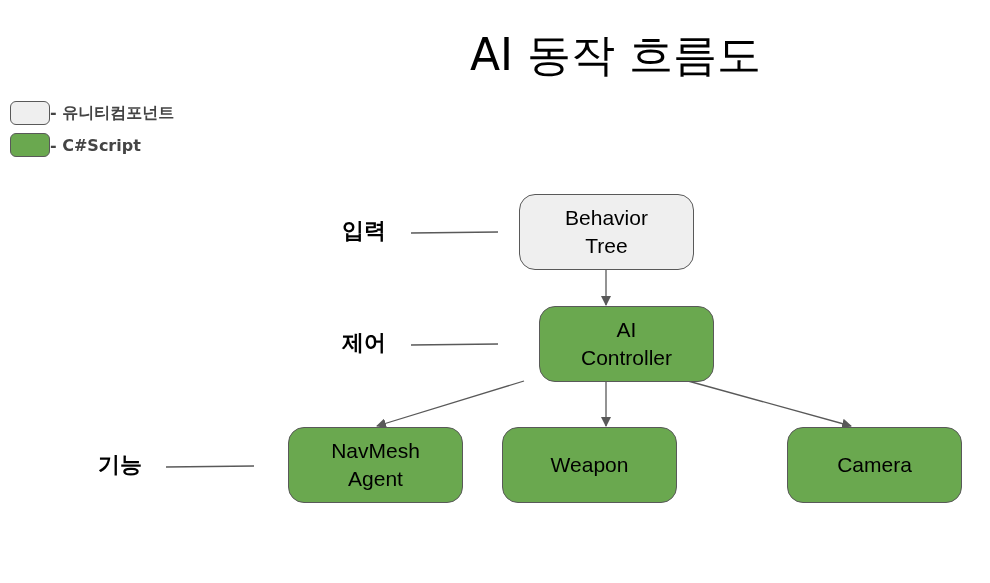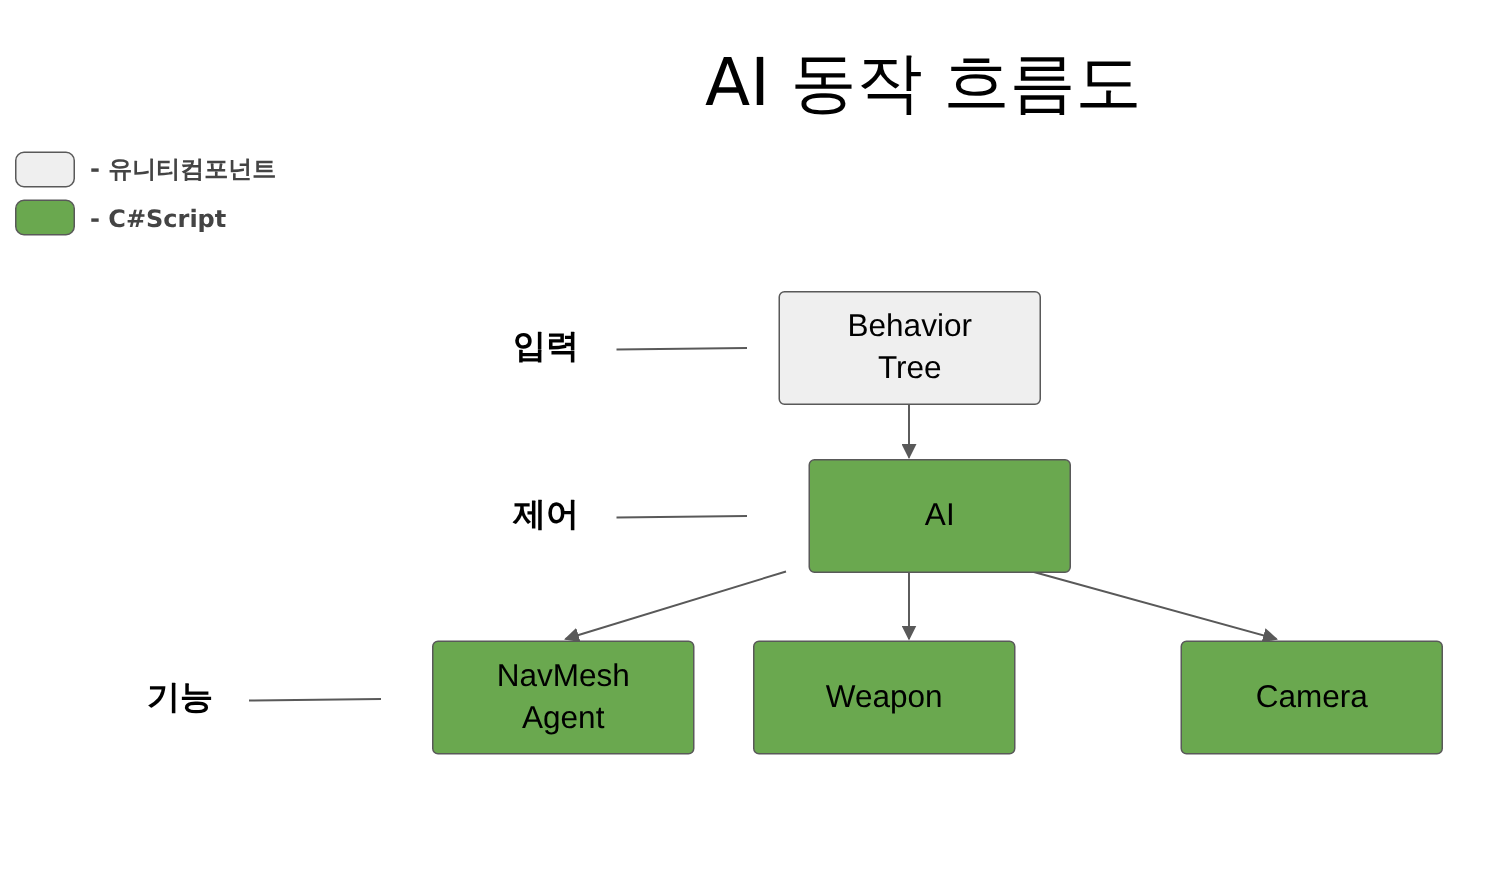--- a/index.html
+++ b/index.html
@@ -13,27 +13,27 @@
       position: absolute; left: 470px; top: 26px;
       font-size: 44px; font-family: "DejaVu Sans", "Liberation Sans", sans-serif;
       letter-spacing: 0px; white-space: nowrap;
     }
     .legend-item { position: absolute; left: 10px; display: flex; align-items: center; }
     .legend-swatch {
       width: 40px; height: 24px; border-radius: 6px; border: 1.5px solid #595959;
       box-sizing: border-box;
     }
     .legend-label {
-      margin-left: 10px; font-size: 16px; font-weight: bold; color: #444;
+      font-size: 16px; font-weight: bold; color: #444;
       font-family: "DejaVu Sans", "Liberation Sans", sans-serif;
       white-space: nowrap;
     }
     .node {
       position: absolute; width: 175px; height: 76px; box-sizing: border-box;
-      border: 1.5px solid #595959; border-radius: 4px;
+      border: 1.5px solid #595959; border-radius: 16px;
       display: flex; flex-direction: column; align-items: center; justify-content: center;
       font-size: 21px; line-height: 28px; text-align: center;
     }
     .node.unity { background: #efefef; }
     .node.script { background: #6aa84f; }
     .layer-label {
       position: absolute; font-size: 22px; font-weight: bold;
       font-family: Liberation Sans, sans-serif;
       white-space: nowrap;
     }
@@ -71,20 +71,21 @@
   <line x1="606" y1="382" x2="606" y2="426" stroke="#595959" stroke-width="1.3" marker-end="url(#arrow)"></line>
   <line x1="688" y1="381" x2="851" y2="426" stroke="#595959" stroke-width="1.3" marker-end="url(#arrow)"></line>
 </svg>
 
 <div class="node unity" style="left:519px; top:194px;">
   <span>Behavior</span>
   <span>Tree</span>
 </div>
 <div class="node script" style="left:539px; top:306px;">
   <span>AI</span>
+  <span>Controller</span>
 </div>
 <div class="node script" style="left:288px; top:427px;text-align:right;">
   <span>NavMesh</span>
   <span>Agent</span>
 </div>
 <div class="node script" style="left:502px; top:427px;gap:14px;">
   <span>Weapon</span>
 </div>
 <div class="node script" style="left:763px; top:427px;margin-left:24px;">
   <span>Camera</span>

